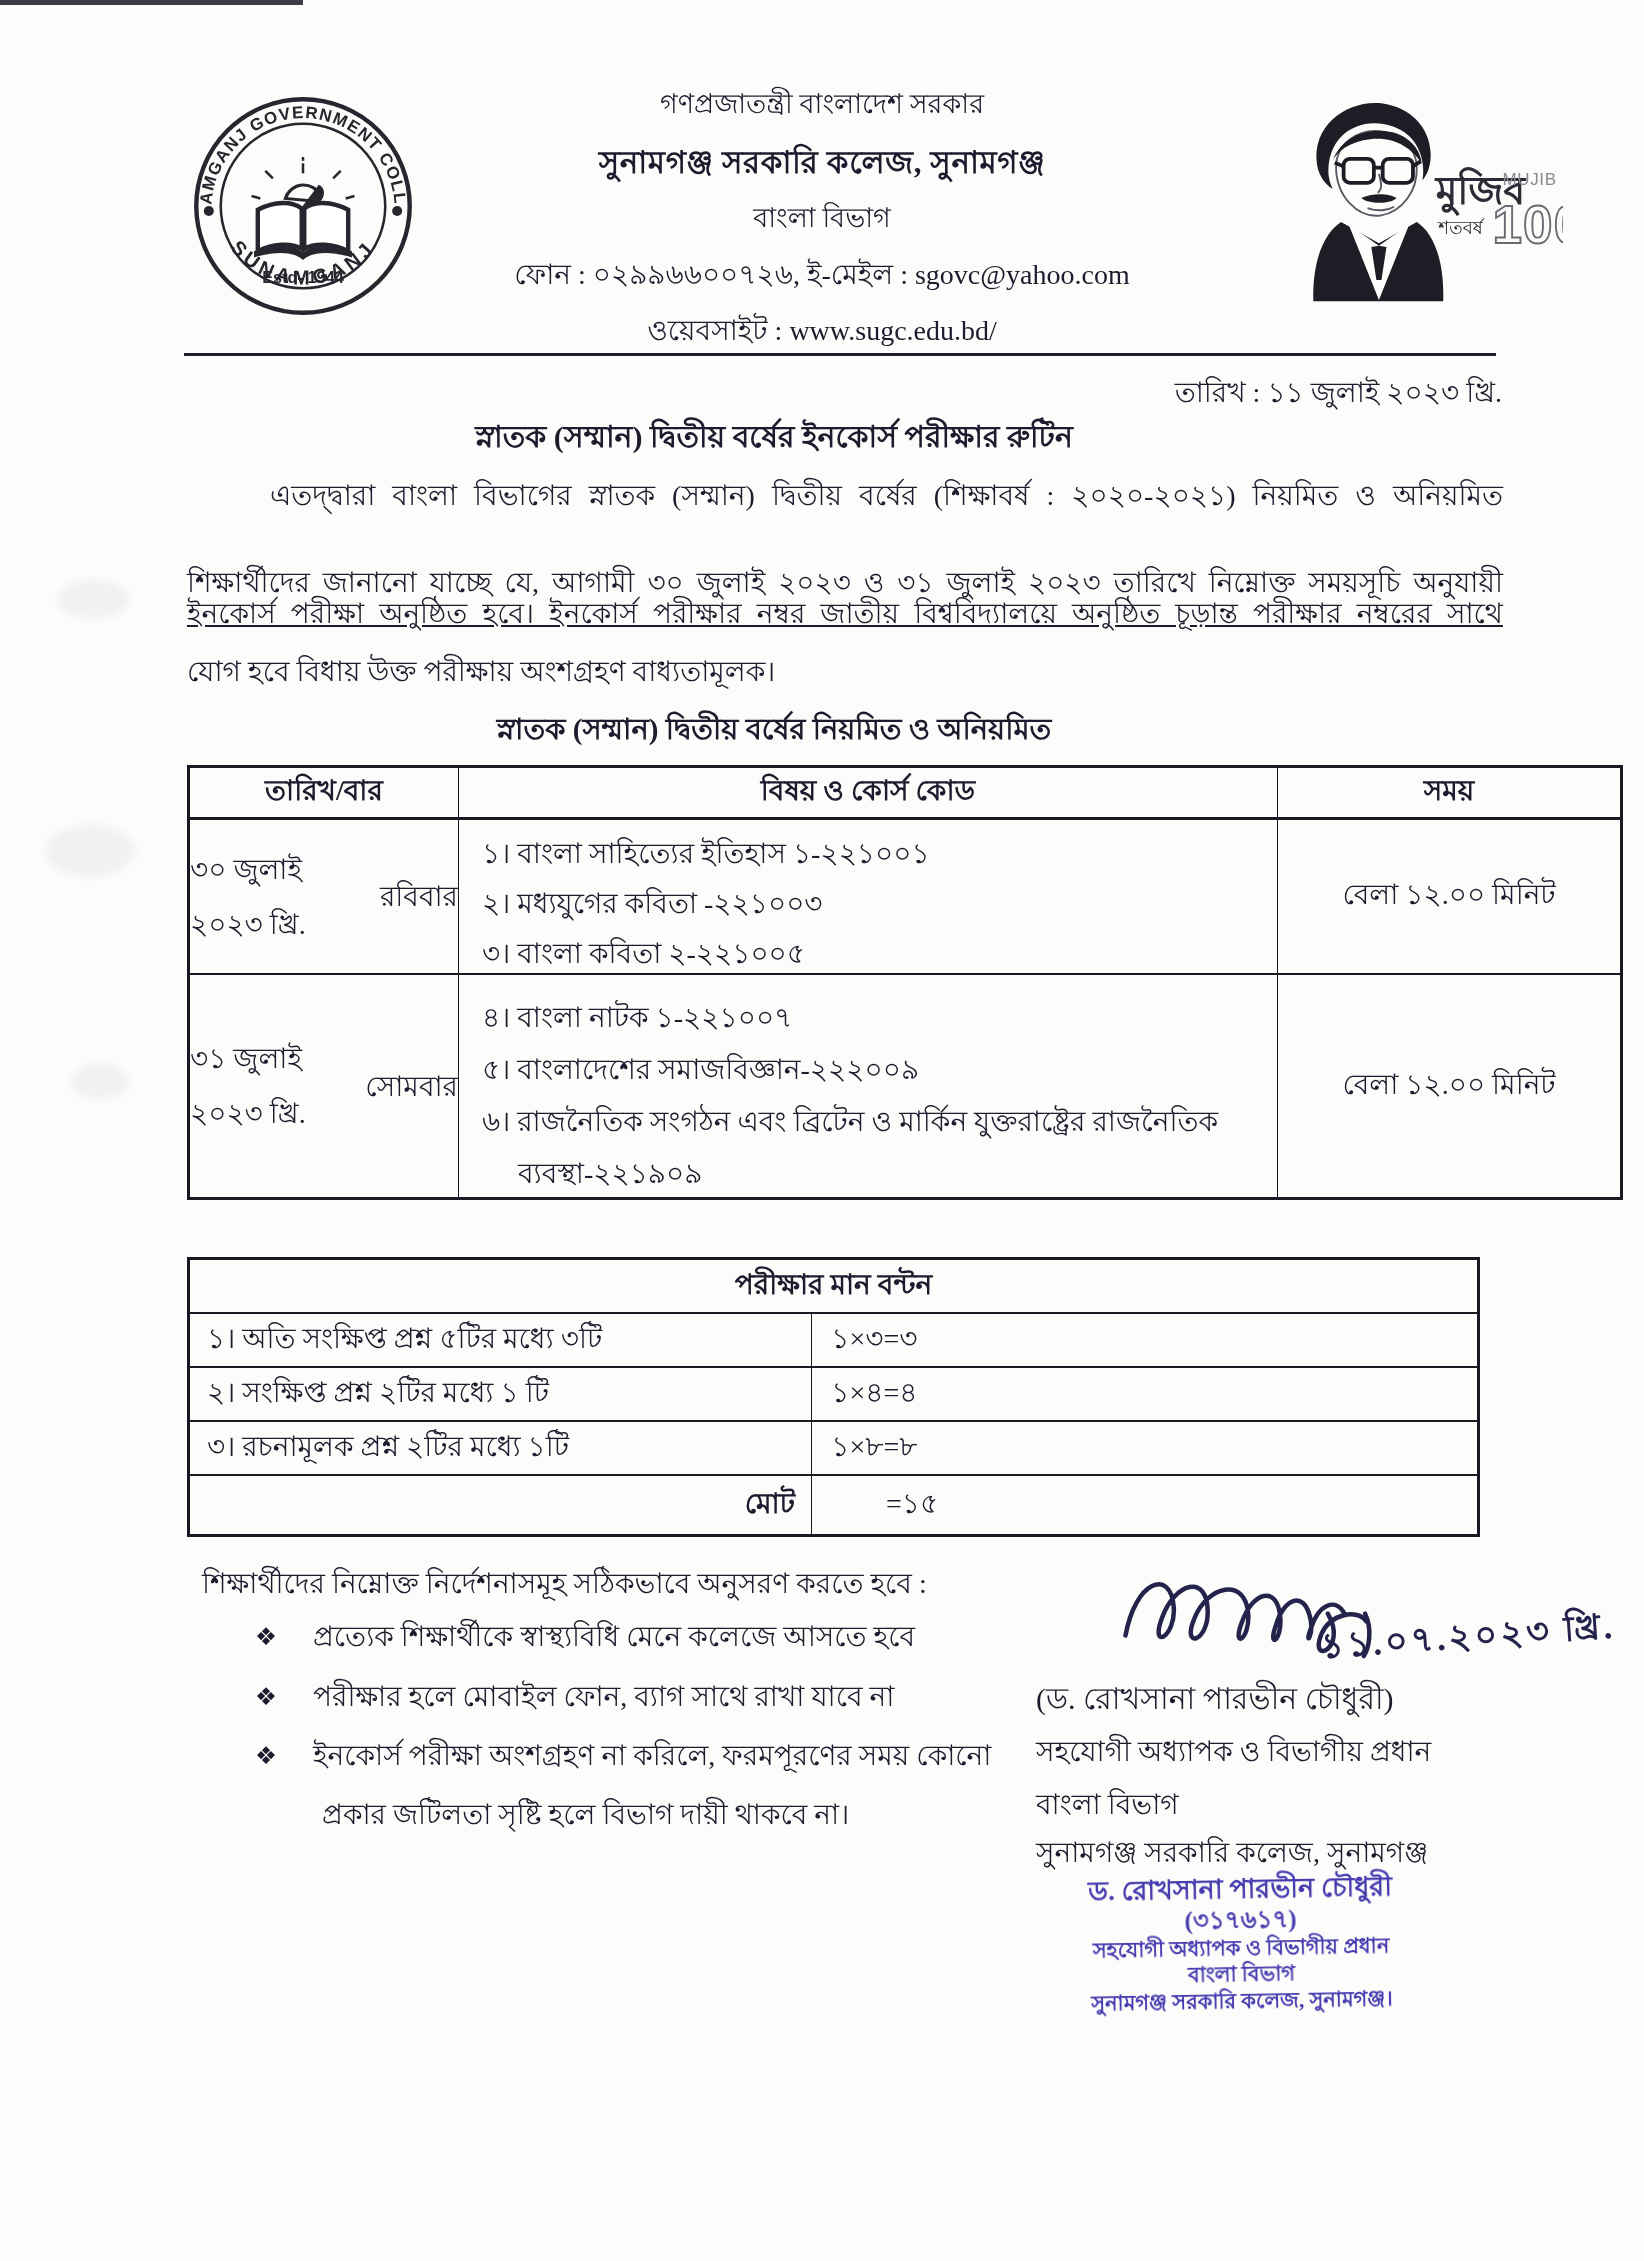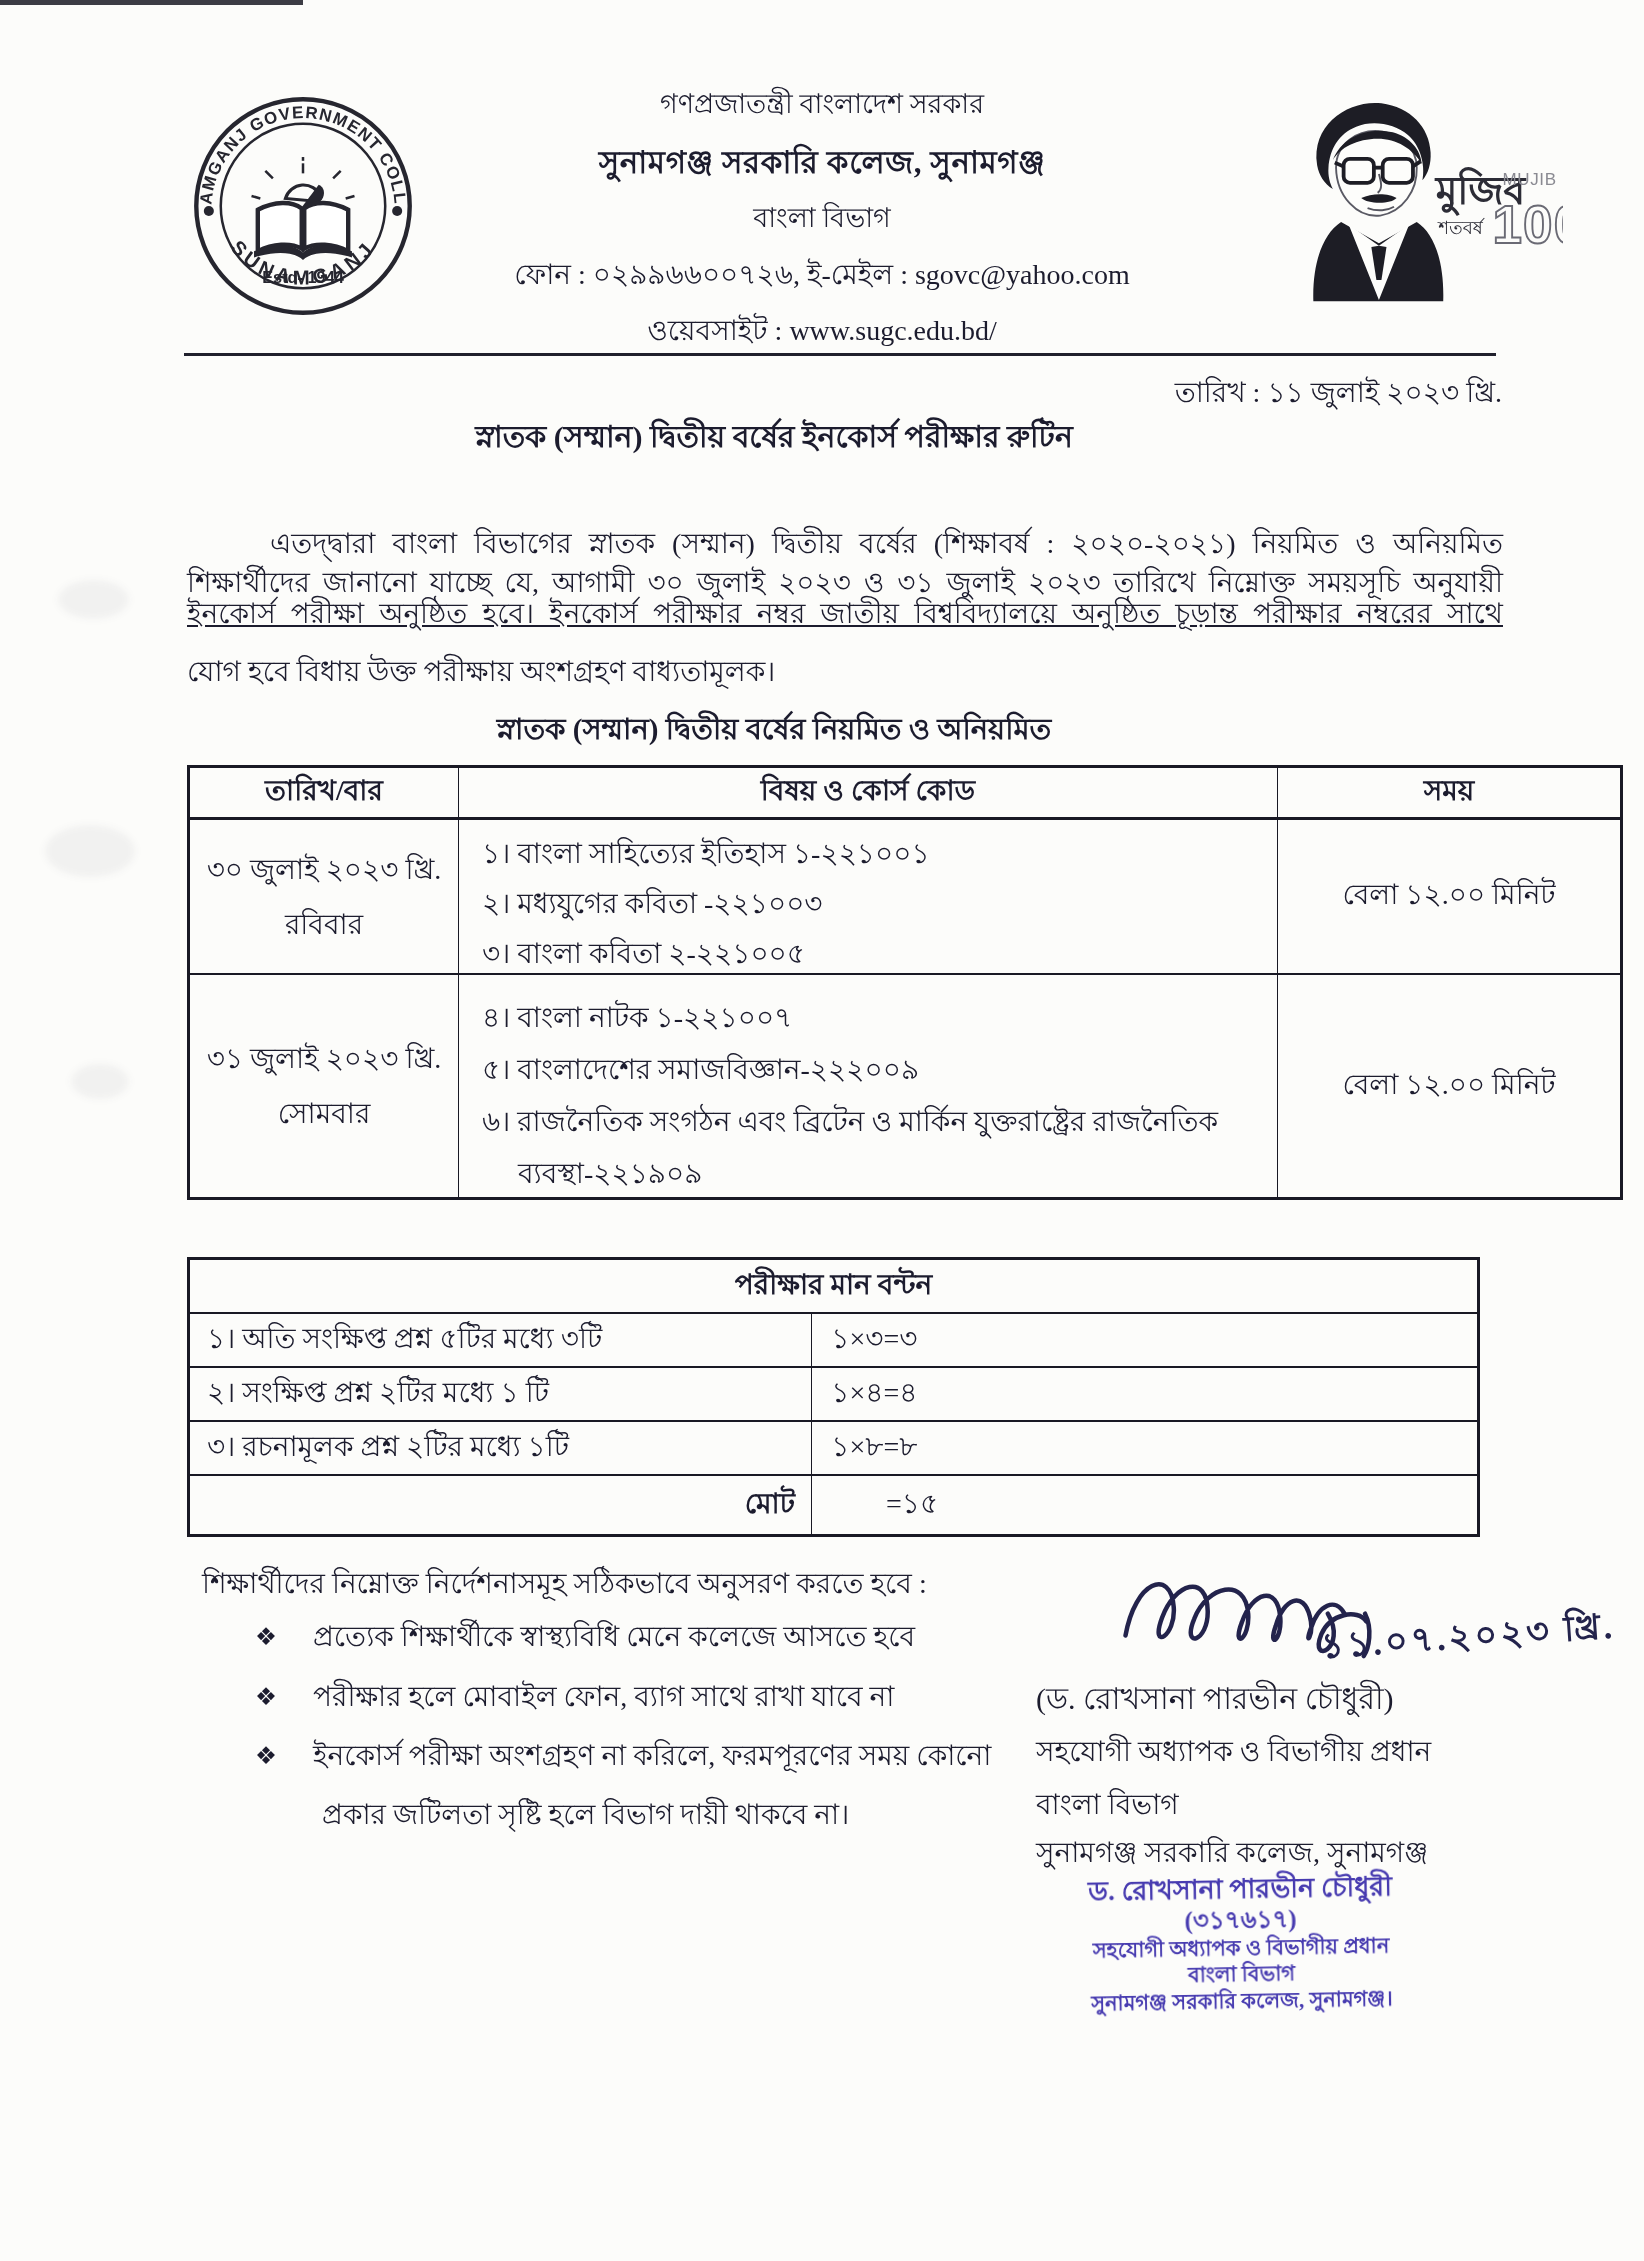--- a/index.html
+++ b/index.html
@@ -17,37 +17,37 @@
   .h-line2{top:138px;font-size:31px;font-weight:bold;letter-spacing:0.6px;}
   .h-line3{top:197px;font-size:27px;}
   .h-line4{top:253px;font-size:28px;}
   .h-line5{top:309px;font-size:28px;}
   .rule{left:184px;top:353px;width:1312px;}
   .date-line{left:1031px;top:371px;width:471px;text-align:right;font-size:28px;}
   
   .title{top:413px;font-size:30px;font-weight:bold;left:97px;width:1354px;text-align:center;}
   .para{left:187px;width:1316px;height:45px;font-size:28px;text-align:justify;text-align-last:justify;white-space:nowrap;}
   .para.last{text-align:left;text-align-last:left;}
-  .p1{top:474px;text-indent:83px;margin-top:48px;}
+  .p1{top:474px;text-indent:83px;}
   .p2{top:533px;margin-top:28px;}
   .p3{top:592px;text-decoration:underline;}
   .p4{top:650px;}
   .caption{top:706px;left:97px;width:1354px;text-align:center;font-size:29px;font-weight:bold;}
   
   .t1{left:187px;top:765px;width:1436px;display:grid;
       grid-template-columns:269px 819px auto;
       grid-template-rows:52px 155px 222px;
       border:3.2px solid #191924;box-sizing:border-box;background:transparent;}
   .t1 > div{box-sizing:border-box;}
   .cell{border-right:1.9px solid #191924;border-bottom:2.6px solid #191924;}
   .cell.lastcol{border-right:none;}
   .cell.lastrow{border-bottom:none;}
   .th{display:flex;align-items:center;justify-content:center;
       font-size:28px;font-weight:bold;border-bottom-width:3.9px;}
-  .datecell{display:flex;flex-direction:column;align-items:center;justify-content:center;
+  .datecell{display:flex;flex-direction:row;align-items:center;justify-content:center;
       font-size:28px;line-height:55px;}
   .coursecell{font-size:28px;padding:9px 0 0 23px;line-height:50px;}
   .coursecell.r2{padding-top:17px;line-height:52px;}
   .course-wrap{padding-left:36px;}
   .timecell{display:flex;align-items:center;justify-content:center;font-size:28px;}
   
   .t2{left:187px;top:1257px;width:1293px;display:grid;
       grid-template-columns:622px auto;
       grid-template-rows:54px 54px 54px 54px 58px;
       border:3.2px solid #191924;box-sizing:border-box;}

